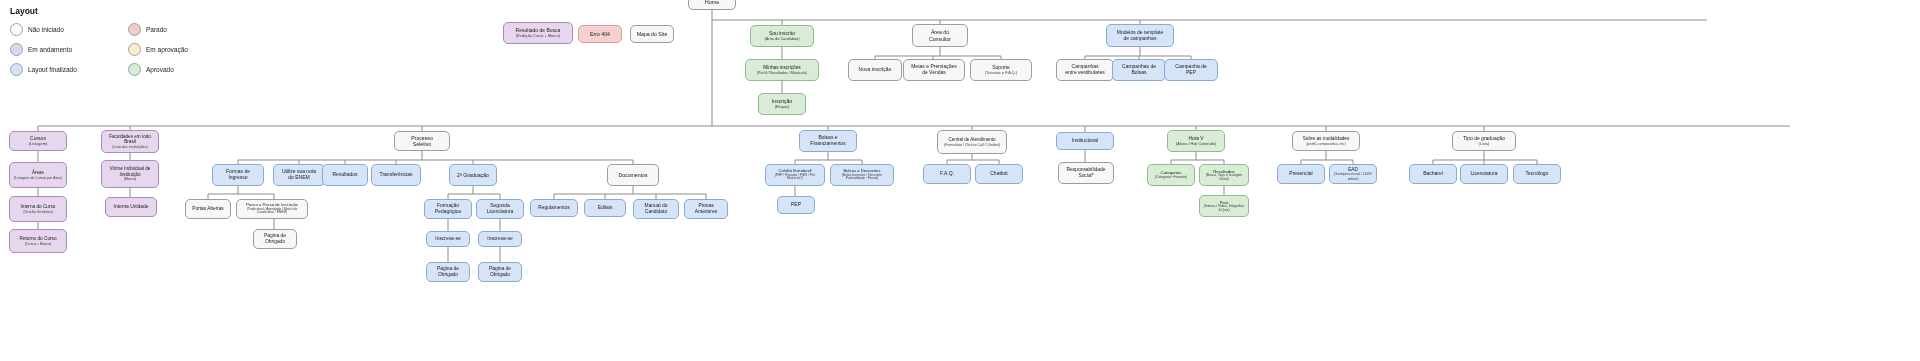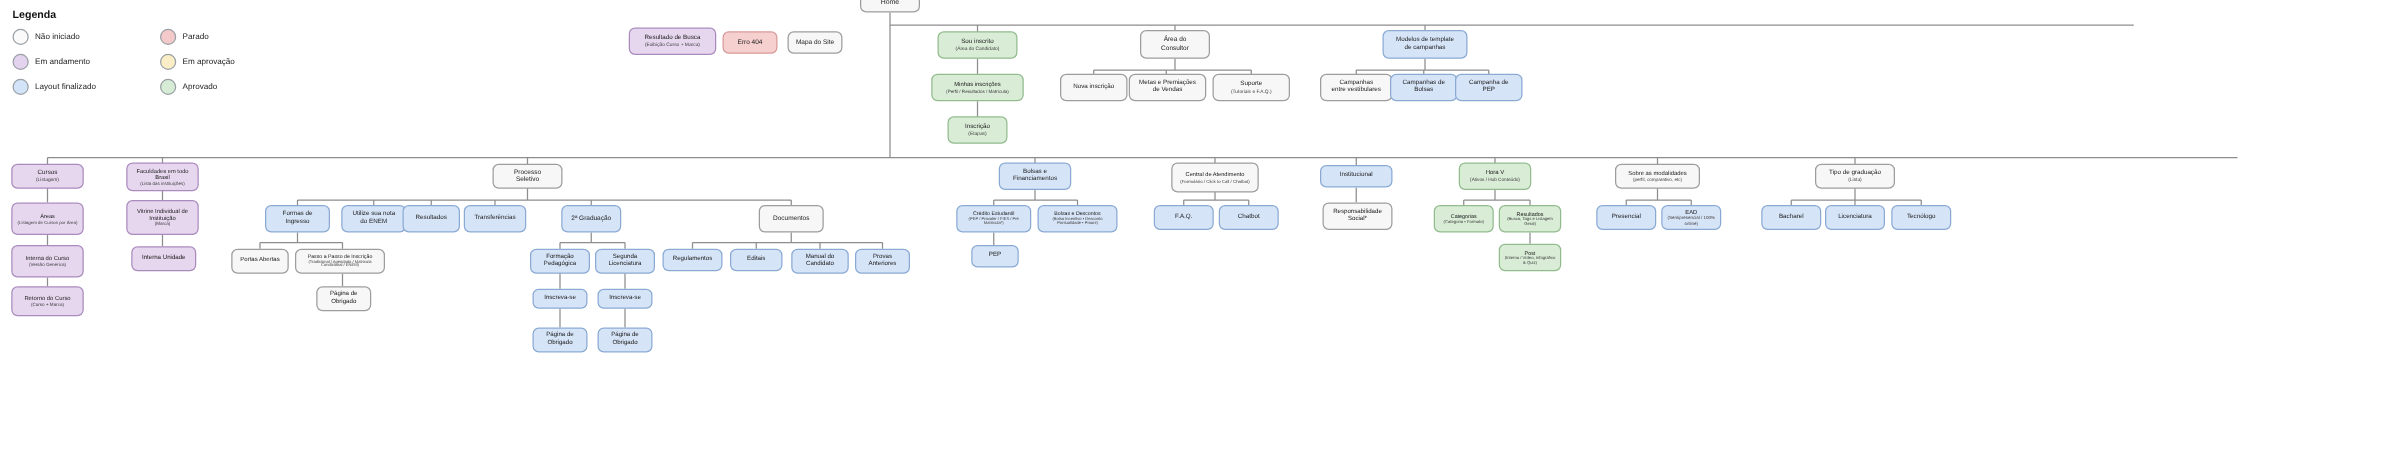--- a/index.html
+++ b/index.html
@@ -49,21 +49,21 @@
   .d-par{background:#f3c9c9;border-color:#dd9d9d;}
   .d-aprov{background:#fbeec6;border-color:#ddc782;}
   .d-apr{background:#d6ecd4;border-color:#9bc196;}
 </style>
 </head>
 <body>
 
 <div id="canvas">
 
   <div id="legend">
-    <div class="title">Legenda</div>
+    <div class="title">Layout</div>
     <div class="row" style="left:0px;top:17px;">
       <span class="dot d-nao"></span>
       <span class="txt">Não iniciado</span>
     </div>
     <div class="row" style="left:118px;top:17px;">
       <span class="dot d-par"></span>
       <span class="txt">Parado</span>
     </div>
     <div class="row" style="left:0px;top:37px;">
       <span class="dot d-and"></span>

